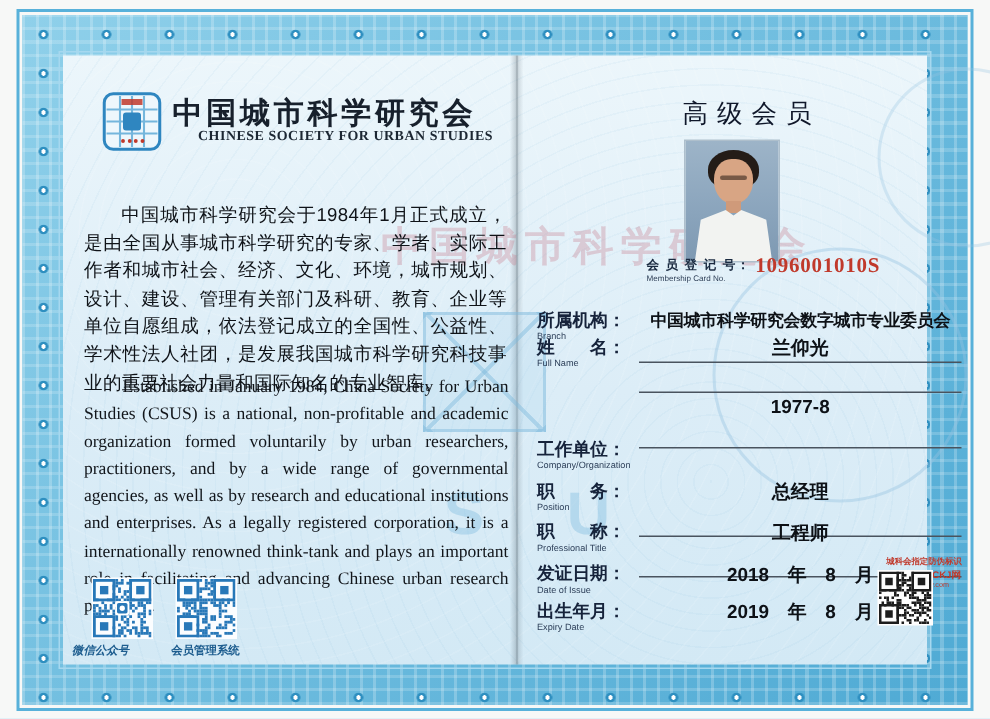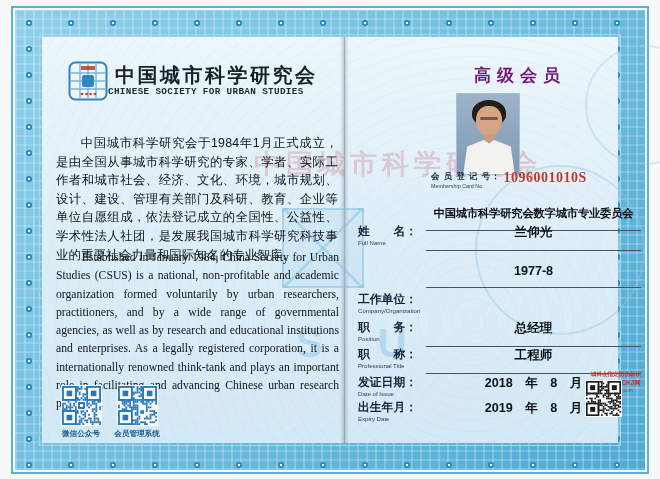--- a/index.html
+++ b/index.html
@@ -41,55 +41,55 @@
       rgba(165,210,235,.22);}
   .wm-letters{position:absolute;left:296px;top:282px;font-size:40px;font-weight:bold;letter-spacing:22px;
     color:rgba(130,190,225,.42);z-index:1;font-family:Liberation Sans, sans-serif;margin-top:39px;}
   .ring{position:absolute;border-radius:50%;border:2px solid rgba(150,195,225,.40);z-index:1;}
   .ring.r1{left:475px;top:165px;width:170px;height:170px;}
   .ring.r2{left:585px;top:45px;width:120px;height:120px;border-color:rgba(150,195,225,.30);}
   
   .logo{position:absolute;left:68px;top:61px;width:40px;height:40px;z-index:2;}
   .org-cn{position:absolute;left:115px;top:62px;font-size:20px;font-weight:bold;color:#17202c;
     letter-spacing:2.5px;white-space:nowrap;z-index:2;}
-  .org-en{position:absolute;left:108px;top:86px;font-size:9.3px;font-weight:bold;color:#1c2733;
-    font-family:Liberation Mono, monospace;letter-spacing:.35px;white-space:nowrap;z-index:2;}
+  .org-en{position:absolute;left:132px;top:86px;font-size:9.3px;font-weight:bold;color:#1c2733;
+    font-family:Liberation Serif, serif;letter-spacing:.35px;white-space:nowrap;z-index:2;}
   .para-cn{position:absolute;left:56px;top:106px;width:282px;font-size:12.4px;line-height:18.6px;
     color:#0f1318;text-align:justify;text-indent:2em;letter-spacing:.2px;z-index:2;margin-top:28px;}
   .para-en{position:absolute;left:56px;top:249px;width:283px;font-size:11.7px;line-height:18.3px;
     color:#11151a;text-align:justify;text-indent:2.2em;font-family:"Liberation Serif",serif;z-index:2;}
   .qr{position:absolute;z-index:2;background:#fbfdff;padding:1px;}
   .qr svg{display:block;width:100%;height:100%;}
   .qr1{left:61px;top:385px;width:41px;height:41px;}
   .qr2{left:117px;top:385px;width:41px;height:41px;}
   .qr-label{position:absolute;font-size:7.6px;font-weight:bold;color:#1d5d8f;text-align:center;z-index:2;}
-  .qr1-label{left:50px;top:429px;width:62px;}
+  .qr1-label{left:36px;top:429px;width:62px;font-style:italic;}
   .qr2-label{left:104px;top:429px;width:66px;}
   
-  .member-level{position:absolute;left:474px;top:64px;font-size:17px;font-weight:bold;color:#701a75;
+  .member-level{position:absolute;left:455px;top:64px;font-size:17px;font-weight:normal;color:#0f172a;
     letter-spacing:6px;white-space:nowrap;z-index:2;}
   .photo{position:absolute;left:456px;top:93px;width:64px;height:82px;z-index:2;
     border:1px solid #aebfcc;background:linear-gradient(180deg,#9db4c8 0%,#8aa4bc 60%,#7e99b2 100%);overflow:hidden;}
   .photo .hair{position:absolute;left:15px;top:6px;width:34px;height:26px;border-radius:50% 50% 42% 42%;background:#241c17;}
   .photo .face{position:absolute;left:19px;top:12px;width:26px;height:30px;border-radius:46% 46% 52% 52%;background:#d8a584;}
   .photo .brow{position:absolute;left:23px;top:23px;width:18px;height:3px;background:rgba(40,28,20,.55);border-radius:2px;}
   .photo .neck{position:absolute;left:27px;top:40px;width:10px;height:8px;background:#cf9a7a;}
   .photo .shirt{position:absolute;left:6px;top:46px;width:52px;height:36px;background:#f2f3f1;
     clip-path:polygon(0 100%,8% 18%,40% 0,50% 10%,60% 0,92% 18%,100% 100%);}
   .cardno-row{position:absolute;left:431px;top:171px;z-index:2;display:flex;align-items:flex-start;}
   .cardno-label-cn{font-size:8.4px;font-weight:bold;color:#1a2a40;letter-spacing:1px;white-space:nowrap;text-align:right;}
   .cardno-label-en{font-size:5.4px;color:#2c3d55;white-space:nowrap;margin-top:1px;}
   .cardno-value{font-size:14px;font-weight:bold;color:#c0392b;font-family:"Liberation Serif",serif;
     margin-left:3px;margin-top:-1px;letter-spacing:.5px;}
   .field-row{position:absolute;left:358px;width:285px;height:27px;z-index:2;}
   .field-label{position:absolute;left:0;top:0;width:66px;}
   .field-label .cn{font-size:11.8px;font-weight:bold;color:#16233b;white-space:nowrap;display:block;}
   .field-label .en{font-size:6.1px;color:#2e405a;white-space:nowrap;display:block;margin-top:-1px;}
   .field-value{position:absolute;left:68px;right:2px;top:0;text-align:center;font-size:12.6px;
-    font-weight:bold;color:#0d1116;padding-bottom:9px;white-space:nowrap;}
+    font-weight:bold;color:#0d1116;padding-bottom:20px;white-space:nowrap;}
   .field-row.underlined .field-value{border-bottom:1px solid #49535e;}
   .field-row.small .field-value{font-size:11.3px;letter-spacing:-.2px;}
   .field-row.date .field-value{word-spacing:9px;}
   .anti{position:absolute;left:585px;top:371px;width:62px;text-align:center;z-index:2;}
   .anti .top{font-size:5.6px;color:#c0392b;font-weight:bold;white-space:nowrap;}
   .anti .qrbox{width:37px;height:37px;margin:1px auto 1px;background:#fdfdfd;padding:1px;}
   .anti .qrbox svg{display:block;width:100%;height:100%;}
   .anti .name{font-size:6.4px;color:#c0392b;font-weight:bold;white-space:nowrap;}
   .anti .url{font-size:4.8px;color:#c0392b;white-space:nowrap;}
 </style>
@@ -445,20 +445,24 @@
 
   <div class="cardno-row">
     <div>
       <div class="cardno-label-cn">会 员 登 记 号：</div>
       <div class="cardno-label-en">Membership Card No.</div>
     </div>
     <div class="cardno-value">1096001010S</div>
   </div>
 
   <div class="field-row underlined small" style="top:206px">
+    <div class="field-label">
+        <span class="cn">所属机构：</span>
+        <span class="en">Branch</span>
+      </div>
     <div class="field-value">中国城市科学研究会数字城市专业委员会</div>
   </div>
   <div class="field-row underlined" style="top:224px">
     <div class="field-label">
         <span class="cn">姓　　名：</span>
         <span class="en">Full Name</span>
       </div>
     <div class="field-value">兰仰光</div>
   </div>
   <div class="field-row underlined" style="top:264px">

